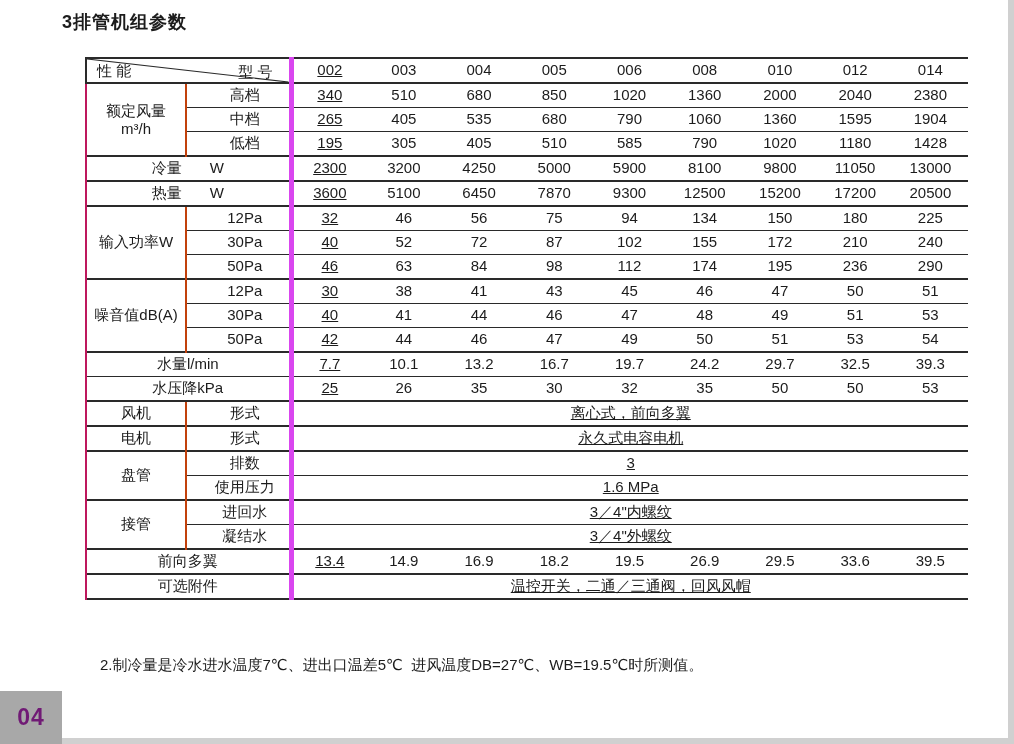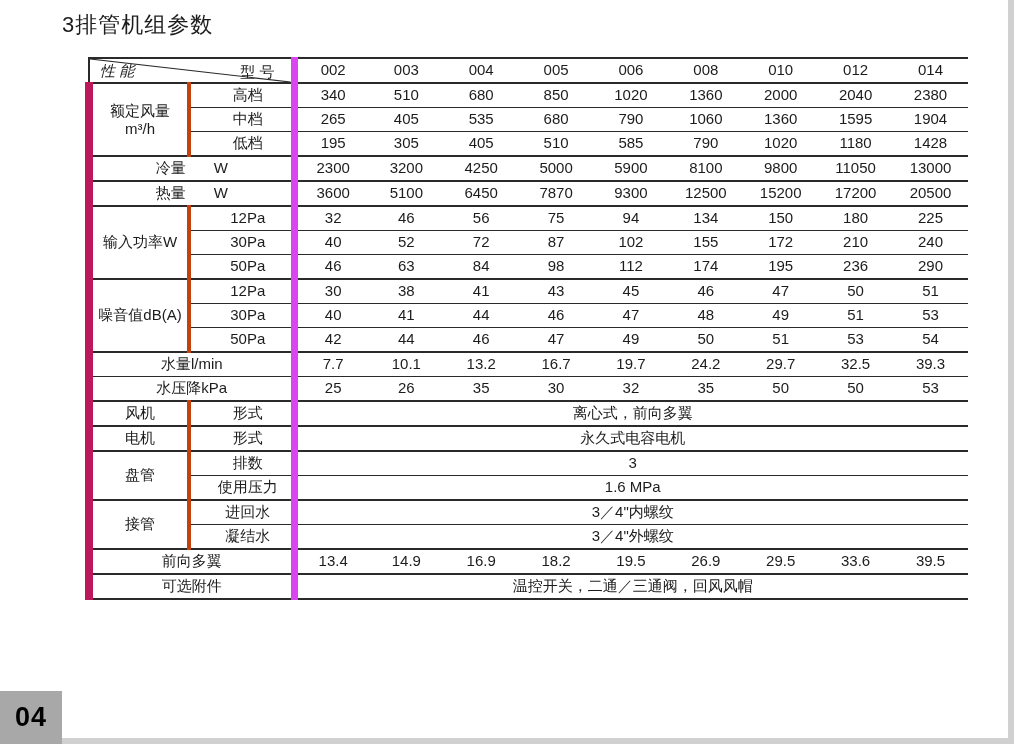--- a/index.html
+++ b/index.html
@@ -1,41 +1,41 @@
 <!DOCTYPE html>
 <html><head>
 <meta charset="utf-8">
 <style>
   html,body{margin:0;padding:0;}
   .page{position:relative;width:1014px;height:744px;background:#ffffff;overflow:hidden;
         font-family:"Liberation Sans","DejaVu Sans",sans-serif;color:#1c1c1c;}
   .edge-right{position:absolute;right:0;top:0;width:6px;height:100%;background:#d0d0d0;}
   .edge-bottom{position:absolute;left:0;bottom:0;width:100%;height:6px;background:#d0d0d0;}
-  .title{position:absolute;left:62px;top:10px;margin:0;font-size:22px;font-weight:normal;letter-spacing:1px;}
+  .title{position:absolute;left:62px;top:10px;margin:0;font-size:18px;font-weight:bold;letter-spacing:1px;}
   .tblwrap{position:absolute;left:85px;top:57px;}
   table.tbl{border-collapse:collapse;table-layout:fixed;width:883px;border-bottom:2px solid #2a2a2a;}
   .c1col{width:100px}.c2col{width:105px}
   .tbl th,.tbl td{height:23px;padding:0 2px;font-weight:normal;font-size:15px;text-align:center;
         vertical-align:middle;border-top:1px solid #2a2a2a;line-height:1.12;overflow:hidden;}
   .tbl thead th{border-top:2px solid #2a2a2a;}
   .tbl tr.thick>td{border-top-width:2px;}
   .corner{position:relative;border-left:2px solid #2a2a2a;}
   .corner svg{position:absolute;left:0;top:0;width:100%;height:100%;display:block;}
-  .corner .pl{position:absolute;left:10px;bottom:2px;font-style:italic;}
+  .corner .pl{position:absolute;left:10px;bottom:2px;}
   .corner .ml{position:absolute;right:16px;top:5px;}
-  td.g,td.lw{border-left:8px solid #be185d;}
-  td.sub{border-left:4px solid #c2410c;padding-left:16px;}
-  td.vfirst,th.vfirst{border-left:7px solid #d946ef;}
+  td.g,td.lw{border-left:2px solid #be185d;}
+  td.sub{border-left:2px solid #c2410c;padding-left:16px;}
+  td.vfirst,th.vfirst{border-left:5px solid #d946ef;text-decoration:underline;}
   td.lw .unit{margin-left:28px;}
   td.g div{line-height:1.15;}
   .notes{position:absolute;left:78px;top:616px;font-size:15px;line-height:19.5px;white-space:pre-wrap;}
   .note.ind1{padding-left:22px;}
   .pagenum{position:absolute;left:0;top:691px;width:62px;height:53px;background:#a8a8a8;
         display:flex;align-items:center;justify-content:center;}
-  .pagenum span{color:#000000;font-weight:bold;font-size:27px;letter-spacing:1px;}
+  .pagenum span{color:#701a75;font-weight:bold;font-size:23px;letter-spacing:1px;}
 </style>
 </head>
 <body>
 
 <div class="page">
   <div class="edge-right"></div>
   <div class="edge-bottom"></div>
 
   <h1 class="title">3排管机组参数</h1>
 
@@ -280,20 +280,21 @@
           </tr>
           <tr class="thick">
             <td class="lw" colspan="2">可选附件</td>
             <td class="v vfirst" colspan="9">温控开关，二通／三通阀，回风风帽</td>
           </tr>
         </tbody>
     </table>
   </div>
 
   <div class="notes">
+    <div class="note ind1">2.制冷量是冷水进水温度7℃、进出口温差5℃  进风温度DB=27℃、WB=19.5℃时所测值。</div>
     
     
   </div>
 
   <div class="pagenum">
     <span>04</span>
   </div>
 </div>
 
 </body></html>

